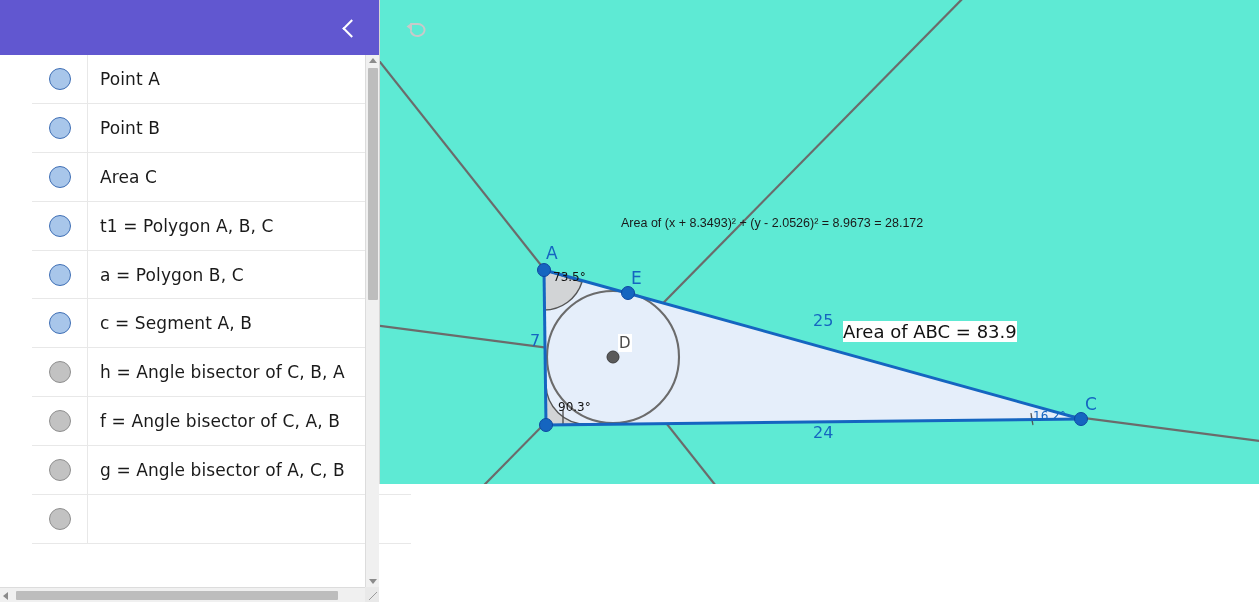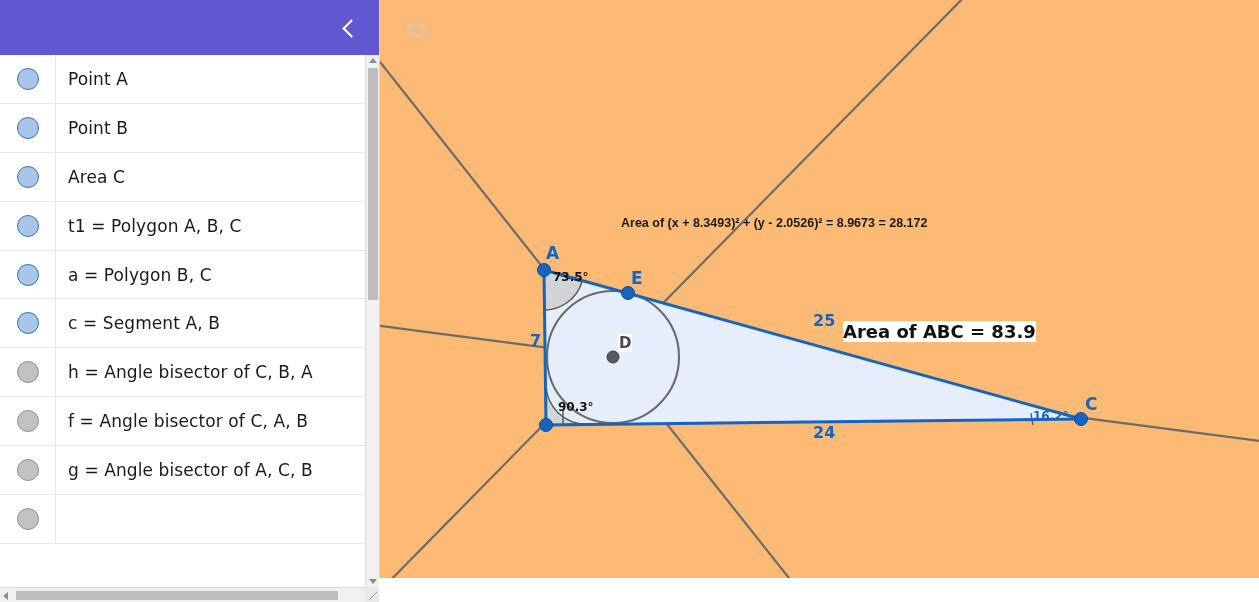--- a/index.html
+++ b/index.html
@@ -34,20 +34,21 @@
     border-left:2.4px solid #ffffff;
     border-bottom:2.4px solid #ffffff;
     transform:rotate(45deg);
     margin-left:4px;
   }
   .algebra-list{
     position:absolute;top:55px;left:0;
     width:379px;height:532px;
     overflow:hidden;
     background:#ffffff;
+    padding-left:32px;
   }
   .row{
     position:relative;
     height:48.9px;
     display:flex;align-items:center;
     border-bottom:1px solid #e8e8e8;
     box-sizing:border-box;
     background:#ffffff;
   }
   .marker-cell{
@@ -87,22 +88,22 @@
   .hthumb{position:absolute;left:16px;top:3px;width:322px;height:9px;background:#bdbdbd;border-radius:1px;}
   .harrow{position:absolute;top:4px;width:0;height:0;}
   .harrow.left{left:3px;border-top:4px solid transparent;border-bottom:4px solid transparent;border-right:5px solid #8b8b8b;}
   .harrow.right{right:4px;border-top:4px solid transparent;border-bottom:4px solid transparent;border-left:5px solid #8b8b8b;}
   .corner{position:absolute;right:0;bottom:0;width:14px;height:15px;background:#e9e9e9;}
   .corner:after{content:"";position:absolute;right:2px;bottom:2px;width:8px;height:8px;
     background:linear-gradient(135deg,transparent 45%,#9a9a9a 45%,#9a9a9a 55%,transparent 55%);}
 
   
   .canvas{
-    position:relative;flex:1;height:578px;background:#fdba74;
-    border-left:1px solid #d6d6d6;box-sizing:border-box;overflow:hidden;font-weight:bold;
+    position:relative;flex:1;height:484px;background:#5eead4;
+    border-left:1px solid #d6d6d6;box-sizing:border-box;overflow:hidden;
   }
   .canvas svg{position:absolute;left:0;top:0;}
   .undo-btn{position:absolute;left:22px;top:14px;width:30px;height:30px;cursor:pointer;}
   .lbl{position:absolute;white-space:nowrap;pointer-events:none;}
   .lbl-pt{font-family:"DejaVu Sans",sans-serif;font-size:17px;color:#1565c0;}
   .lbl-d{font-family:"DejaVu Sans",sans-serif;font-size:15px;color:#4a4a4a;background:#ffffff;padding:0 1px;}
   .lbl-ang{font-family:"DejaVu Sans",sans-serif;font-size:12px;color:#111;}
   .lbl-side{font-family:"DejaVu Sans",sans-serif;font-size:16px;color:#1565c0;}
   .lbl-eq{font-family:"Liberation Sans",sans-serif;font-size:12.5px;color:#1a1a1a;}
   .lbl-area{font-family:"DejaVu Sans",sans-serif;font-size:18px;color:#111;background:#ffffff;}

